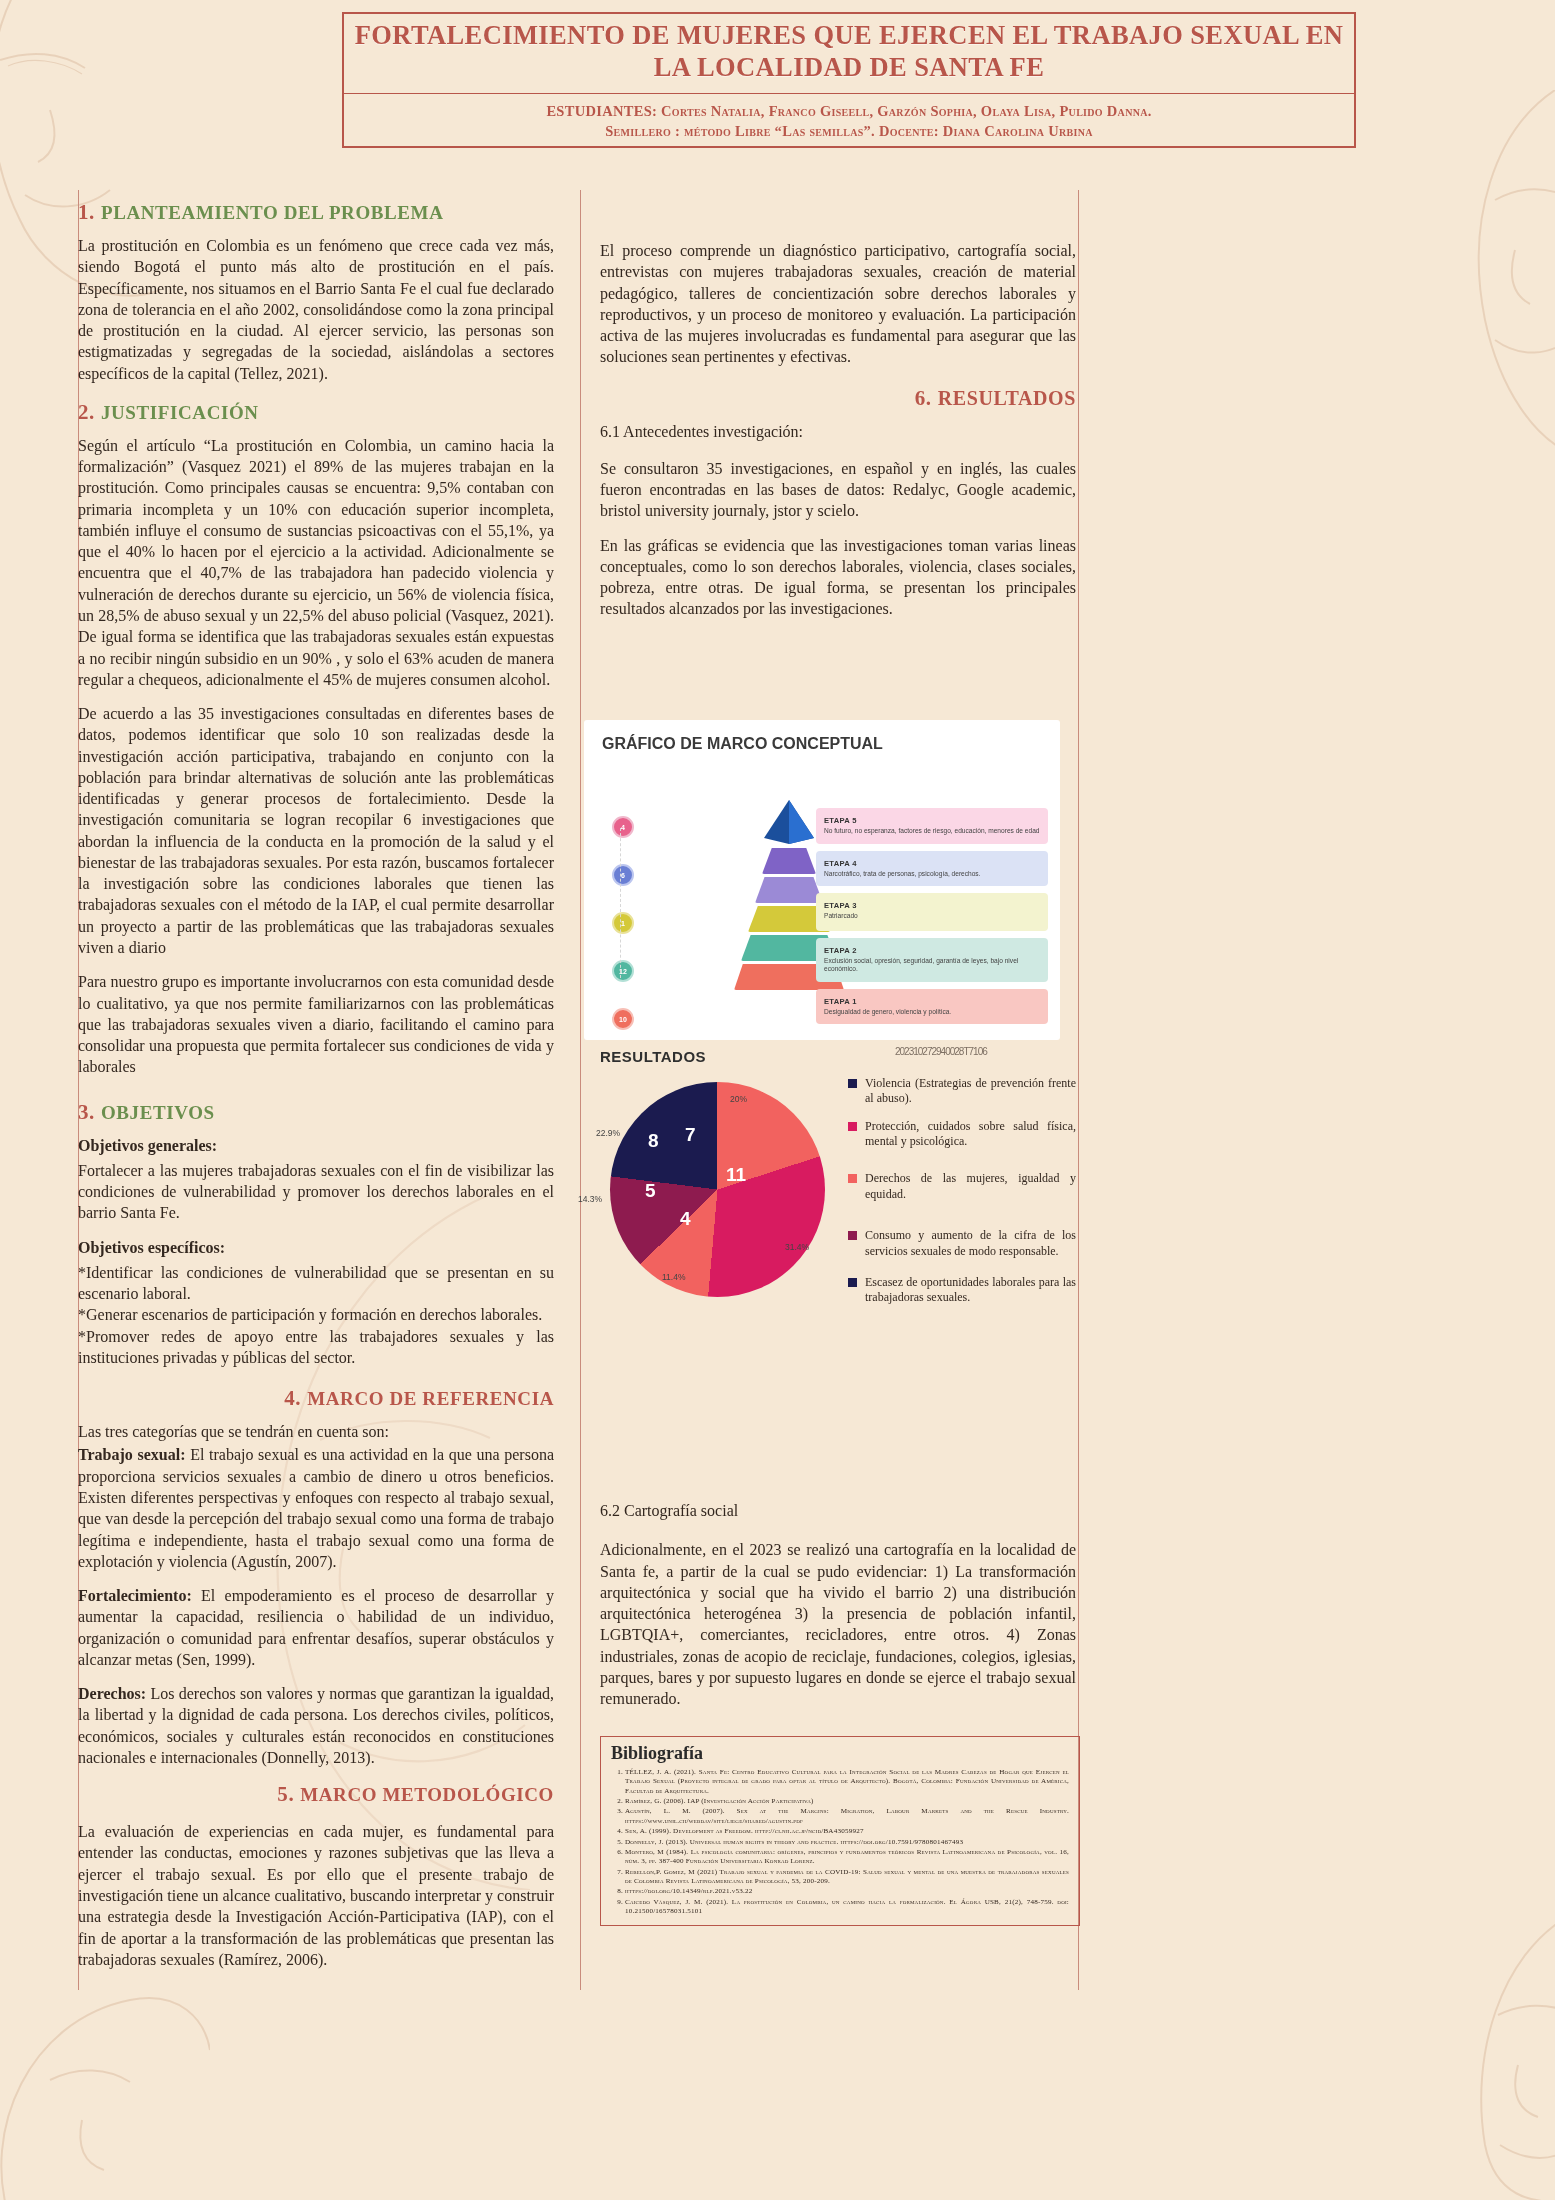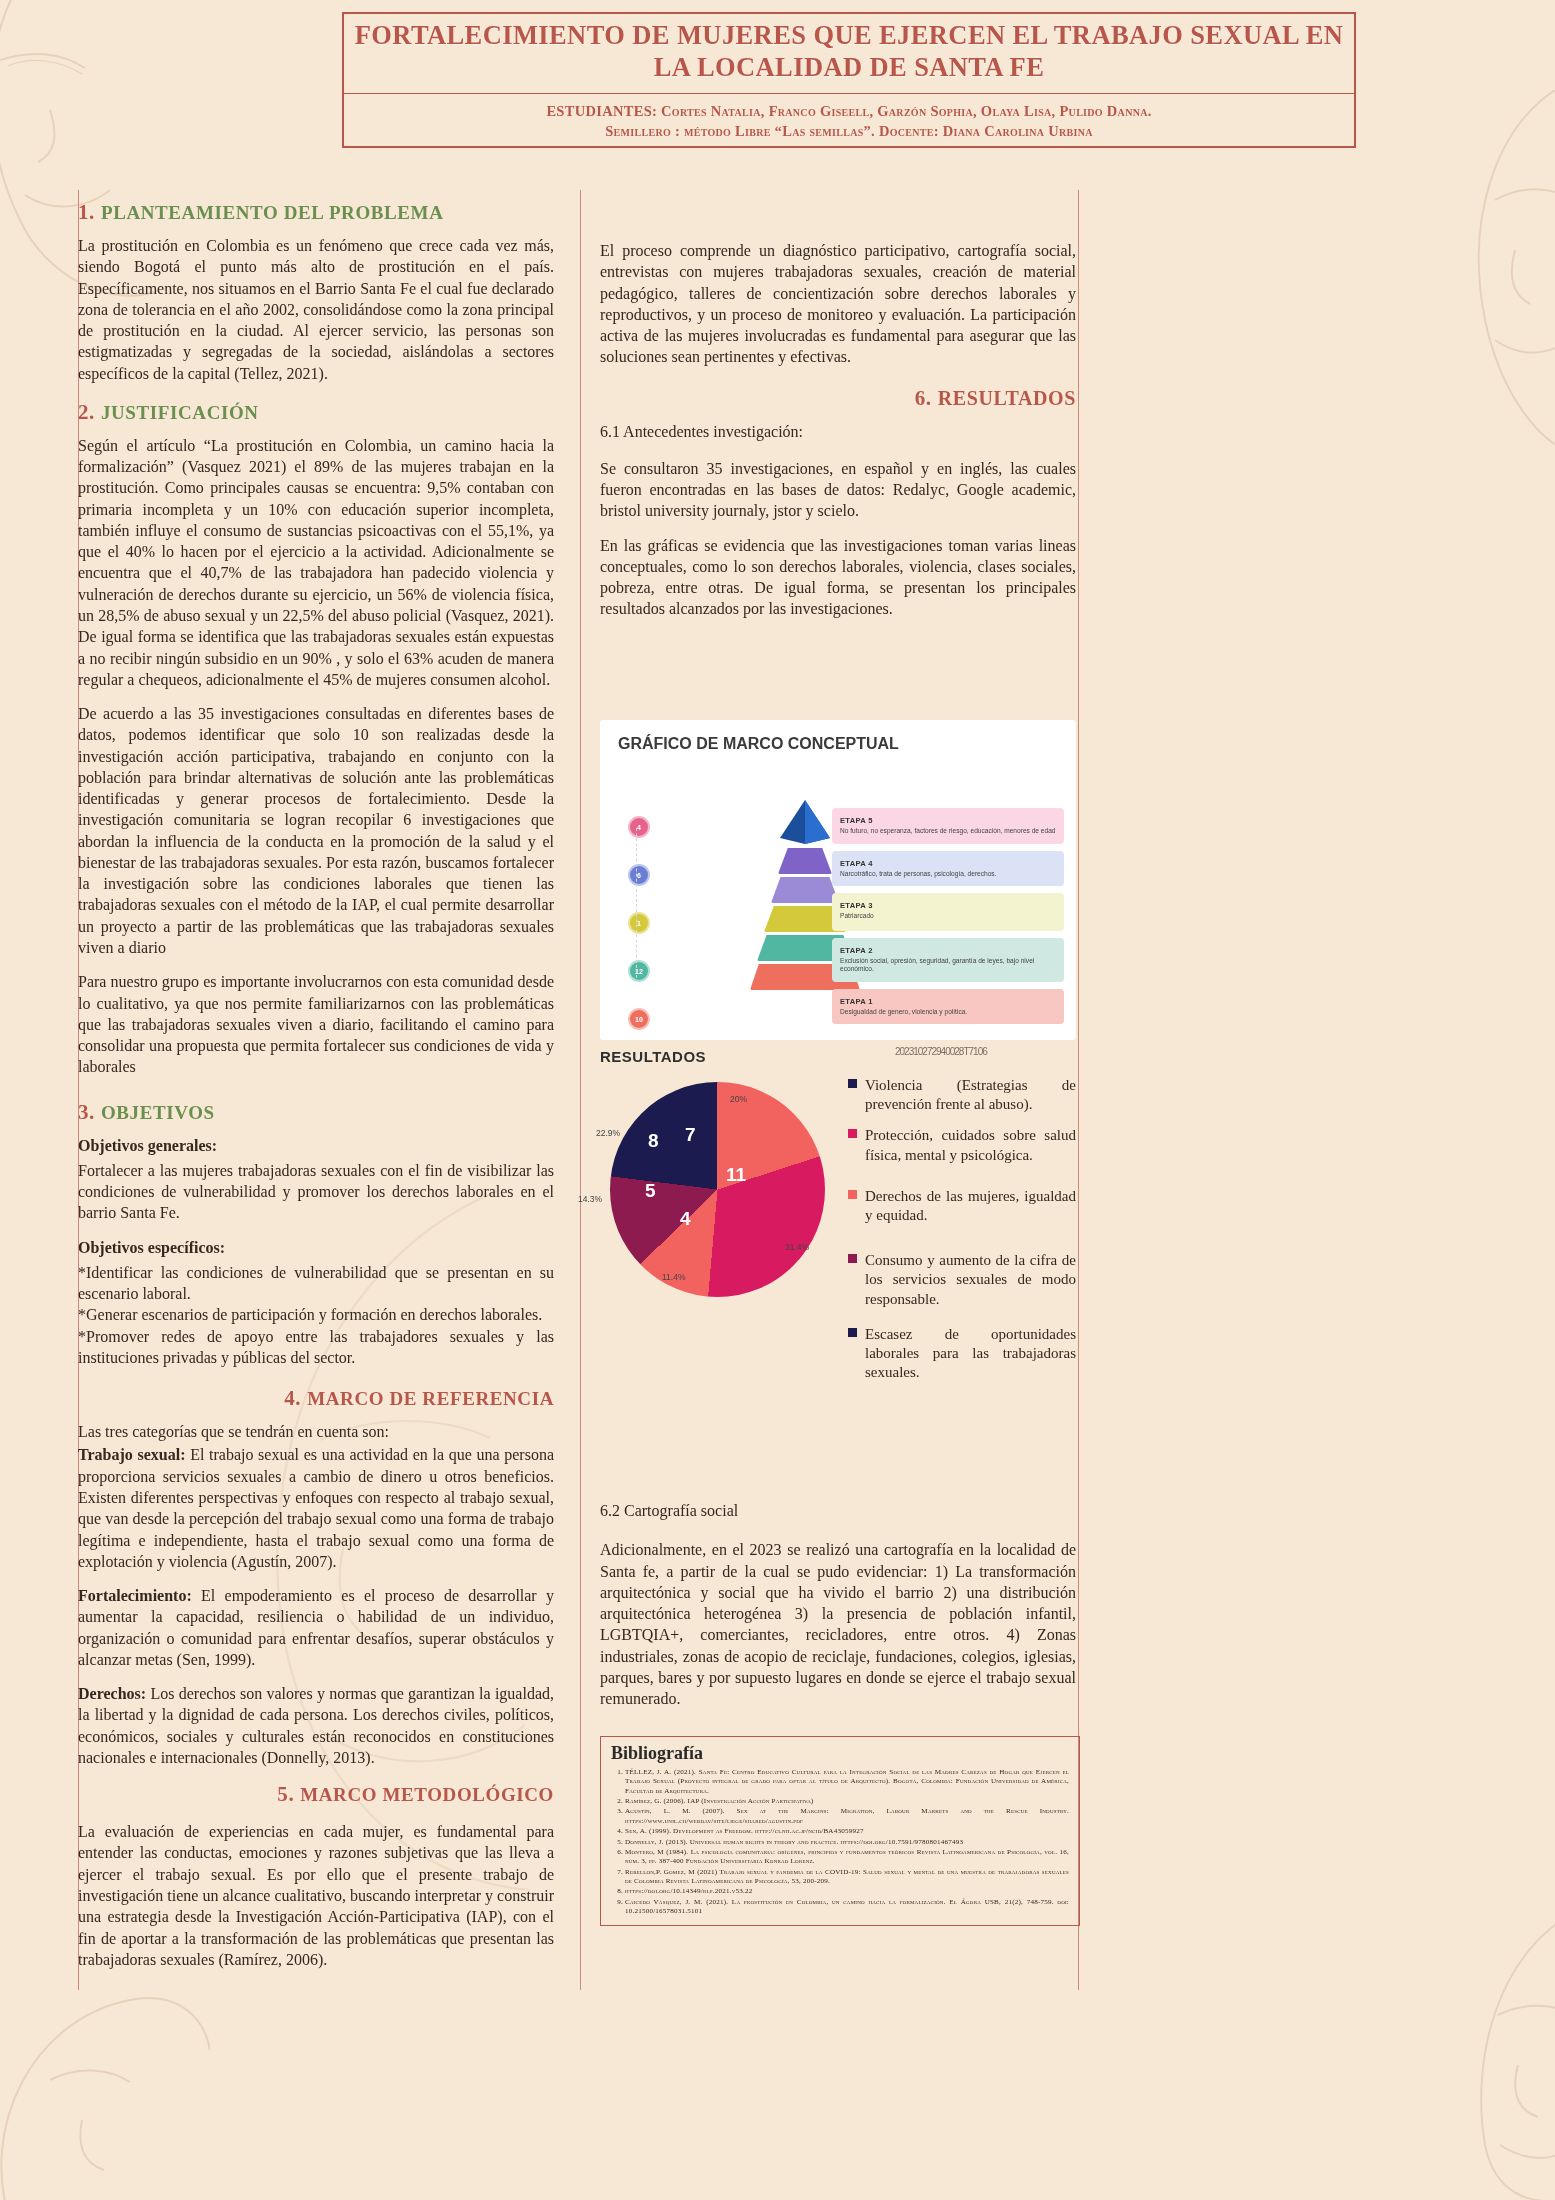--- a/index.html
+++ b/index.html
@@ -48,21 +48,21 @@
   h3.sec .num{color:#b8564a;font-size:21px;margin-right:6px;}
   h3.sec.red{color:#b8564a;text-align:right;}
   p.body{
     font-size:16px;line-height:1.33;text-align:justify;margin:0 0 13px 0;color:#33271f;
   }
   p.body b{font-weight:bold;}
   .lbl{font-weight:bold;}
 
   
   .graphic{
-    position:absolute;left:600px;top:720px;width:476px;height:320px;
+    position:absolute;left:584px;top:720px;width:476px;height:320px;
     background:#fff;border-radius:3px;
   }
   .graphic .gtitle{
     position:absolute;left:18px;top:14px;font-family:"Liberation Sans",sans-serif;
     font-weight:bold;font-size:16px;color:#3a3a3a;line-height:1.25;
   }
   .etapas{position:absolute;right:12px;top:88px;width:232px;}
   .etapa{
     border-radius:4px;padding:8px 8px;margin-bottom:7px;
     font-family:"Liberation Sans",sans-serif;
@@ -86,21 +86,21 @@
     font-family:"Liberation Sans",sans-serif;font-weight:bold;font-size:15px;color:#2f2f2f;
     letter-spacing:.5px;
   }
   .chartbox{position:absolute;left:600px;top:1072px;width:476px;height:250px;}
   .pie{position:absolute;left:10px;top:10px;width:215px;height:215px;border-radius:50%;}
   .pielabel{position:absolute;font-family:"Liberation Sans",sans-serif;font-size:8.5px;color:#444;}
   .pieval{position:absolute;font-family:"Liberation Sans",sans-serif;font-weight:bold;font-size:19px;color:#fff;}
   .legend{position:absolute;left:248px;top:4px;width:228px;}
   .lgrow{display:flex;align-items:flex-start;margin-bottom:12px;}
   .lgsw{width:9px;height:9px;flex:0 0 9px;margin:3px 8px 0 0;}
-  .lgtx{font-size:15px;line-height:1.28;text-align:justify;color:#33271f;}
+  .lgtx{font-size:12px;line-height:1.28;text-align:justify;color:#33271f;}
 
   
   .biblio{
     position:absolute;left:600px;top:1742px;width:480px;height:300px;
     border:1.5px solid #b8564a;padding:6px 10px 8px 10px;box-sizing:border-box;
   }
   .biblio h4{
     margin:0 0 4px 0;font-size:18px;color:#2a2a2a;font-weight:bold;font-family:"Liberation Serif",serif;
   }
   .biblio ol{margin:0;padding-left:14px;}

